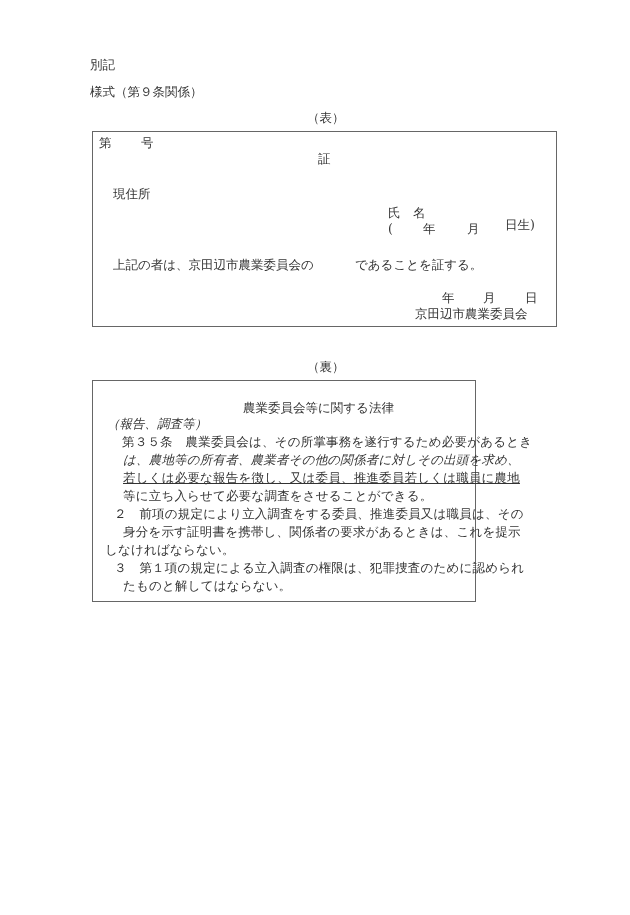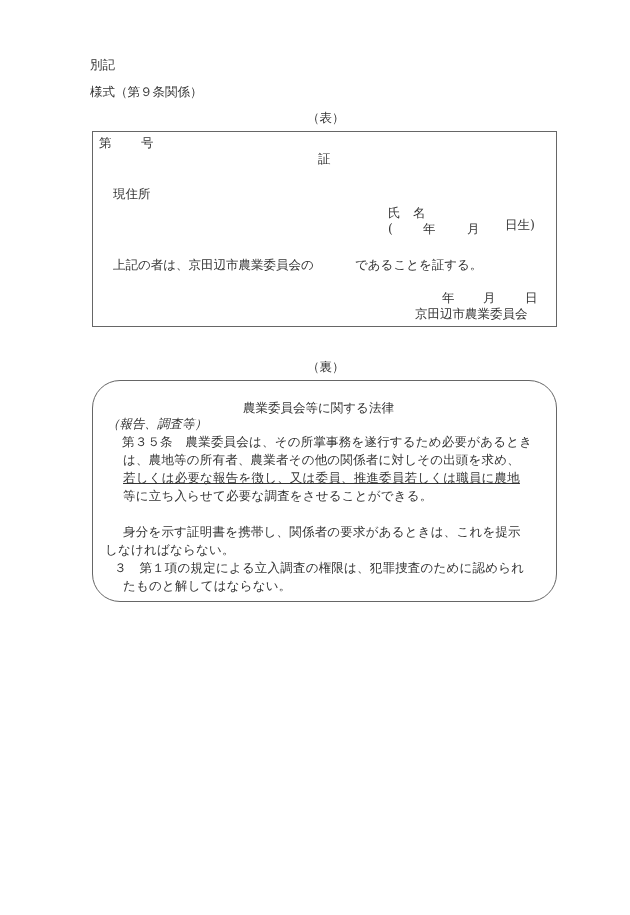--- a/index.html
+++ b/index.html
@@ -4,21 +4,21 @@
   <style>
     html, body { margin: 0; padding: 0; }
     body {
       width: 630px; height: 915px; background: #ffffff; position: relative; overflow: hidden;
       font-family: "DejaVu Serif", "Liberation Serif", serif;
       color: #333333; font-size: 12.5px;
     }
     .abs { position: absolute; white-space: nowrap; line-height: 1; }
     .box { position: absolute; border: 1px solid #666666; box-sizing: border-box; }
     #front-box { left: 92px; top: 131px; width: 465px; height: 196px; }
-    #back-box { left: 92px; top: 380px; width: 465px; height: 222px; border-radius: 28px; }
+    #back-box { left: 92px; top: 380px; width: 384px; height: 222px; }
     .law-line { position: absolute; white-space: nowrap; line-height: 1; letter-spacing: 0.2px; }
   </style>
 </head>
 <body>
 
 <div class="abs" style="left:90px;top:59px;">別記</div>
 <div class="abs" style="left:90px;top:86px;text-align:right;">様式（第９条関係）</div>
 
 <div class="abs" style="left:307px;top:112px;">（表）</div>
 
@@ -39,20 +39,21 @@
   <div class="abs" style="left:432px;top:160px;">日</div>
   <div class="abs" style="left:322px;top:176px;">京田辺市農業委員会</div>
 </div>
 
 <div class="abs" style="left:307px;top:361px;">（裏）</div>
 
 <div id="back-box" class="box">
   <div class="abs" style="left:150px;top:21px;">農業委員会等に関する法律</div>
   <div class="abs" style="left:14px;top:37px;font-style:italic;">（報告、調査等）</div>
   <div class="law-line" style="left:29px;top:55px;">第３５条　農業委員会は、その所掌事務を遂行するため必要があるとき</div>
-  <div class="law-line" style="left:30px;top:73px;">は、農地等の所有者、農業者その他の関係者に対しその出頭を求め、</div>
+  <div class="law-line" style="left:30px;top:73px;font-style:italic;">は、農地等の所有者、農業者その他の関係者に対しその出頭を求め、</div>
   <div class="law-line" style="left:30px;top:91px;text-decoration:underline;">若しくは必要な報告を徴し、又は委員、推進委員若しくは職員に農地</div>
   <div class="law-line" style="left:30px;top:109px;">等に立ち入らせて必要な調査をさせることができる。</div>
+  <div class="law-line" style="left:21px;top:127px;">２　前項の規定により立入調査をする委員、推進委員又は職員は、その</div>
   <div class="law-line" style="left:30px;top:145px;">身分を示す証明書を携帯し、関係者の要求があるときは、これを提示</div>
   <div class="law-line" style="left:12px;top:163px;">しなければならない。</div>
   <div class="law-line" style="left:21px;top:181px;">３　第１項の規定による立入調査の権限は、犯罪捜査のために認められ</div>
   <div class="law-line" style="left:30px;top:199px;">たものと解してはならない。</div>
 </div>
 
 </body></html>

